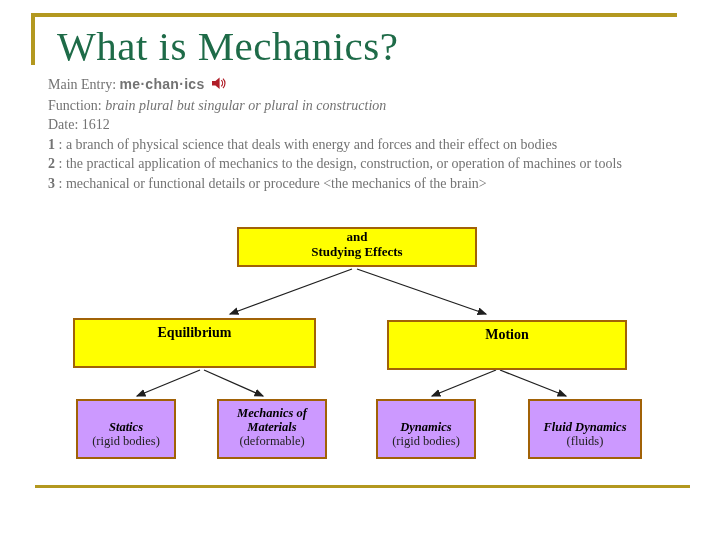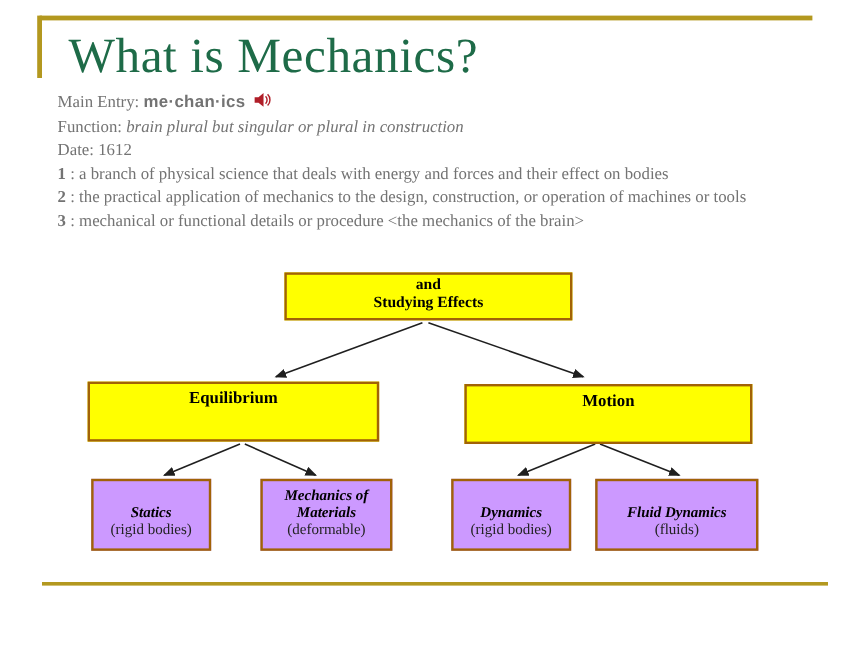--- a/index.html
+++ b/index.html
@@ -51,21 +51,21 @@
   .leaf{
     top:399px;height:60px;font-size:12.5px;
     display:flex;flex-direction:column;justify-content:flex-end;
     padding:4px 2px 8px 2px;
   }
   .leaf-title{font-weight:bold;font-style:italic;line-height:14px;}
   .leaf-sub{color:#222;}
   .leaf1{left:76px;width:100px;}
   .leaf2{left:217px;width:110px;}
   .leaf3{left:376px;width:100px;}
-  .leaf4{left:496px;width:136px;}
+  .leaf4{left:528px;width:114px;}
 
   .connectors{position:absolute;left:0;top:0;pointer-events:none;}
   .conn{stroke:#1f1f1f;stroke-width:1.3;fill:none;}
 </style>
 </head>
 <body>
 
 <div class="slide">
 
   <div class="gold gold-top"></div>

